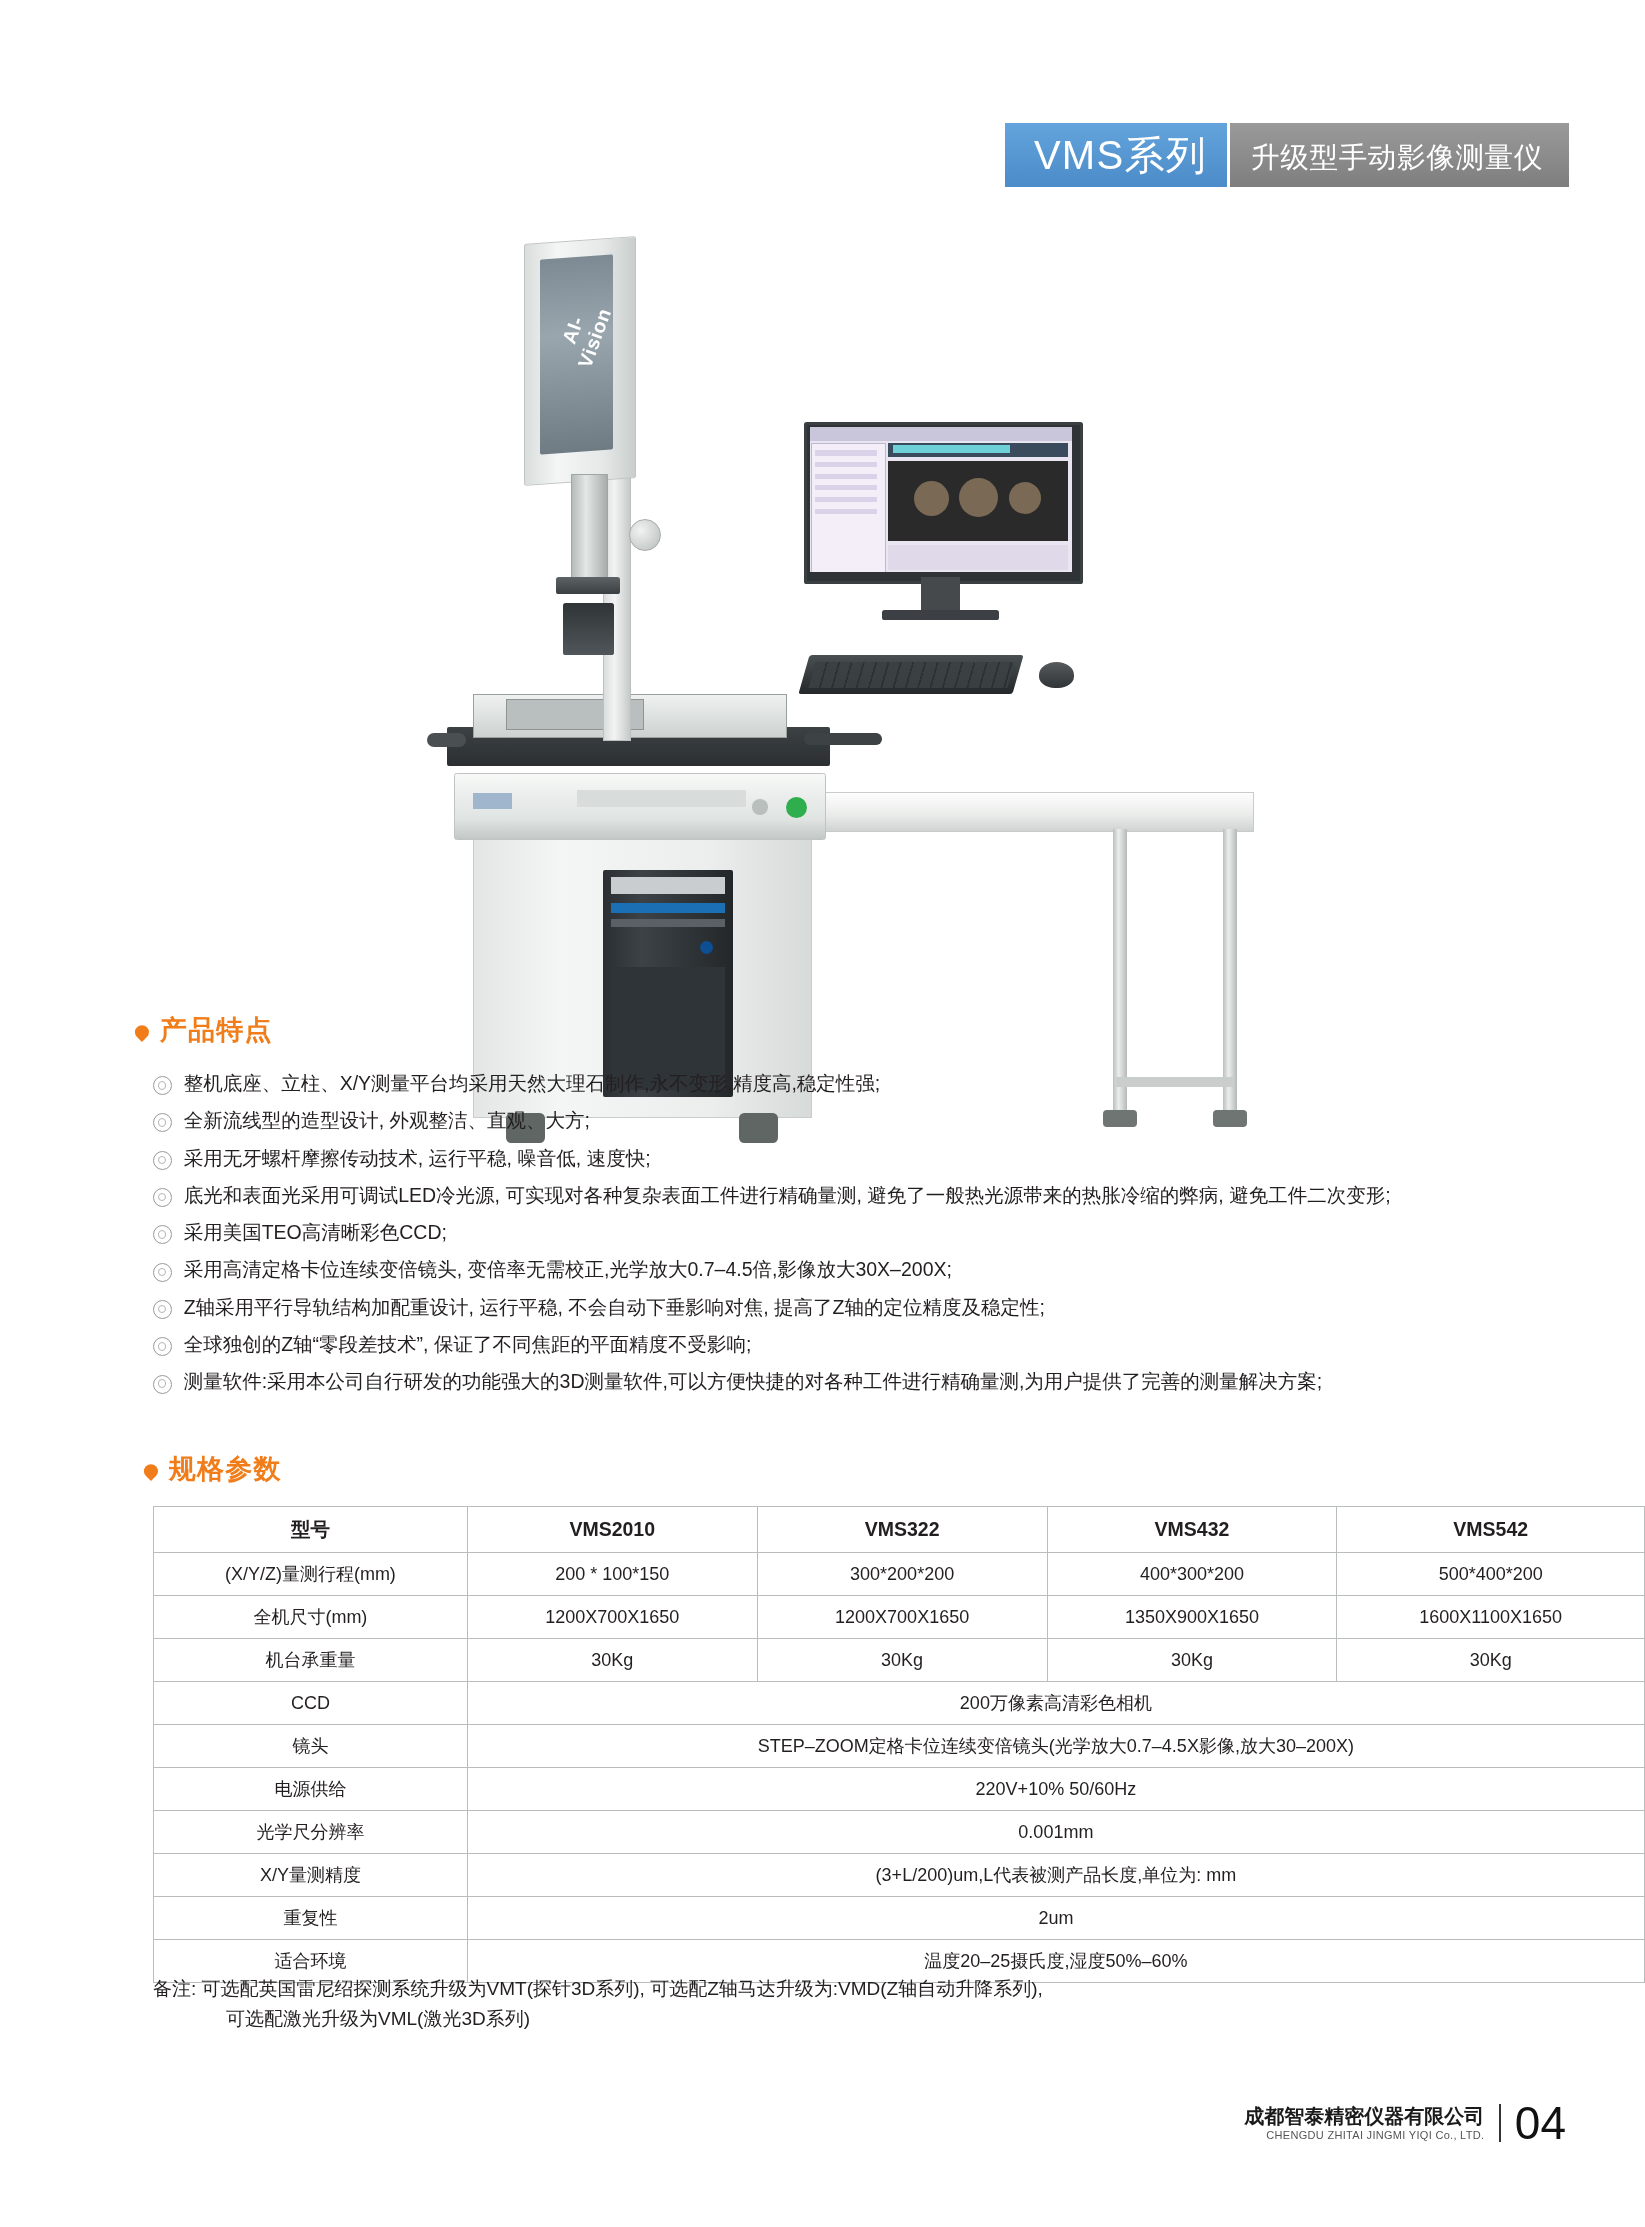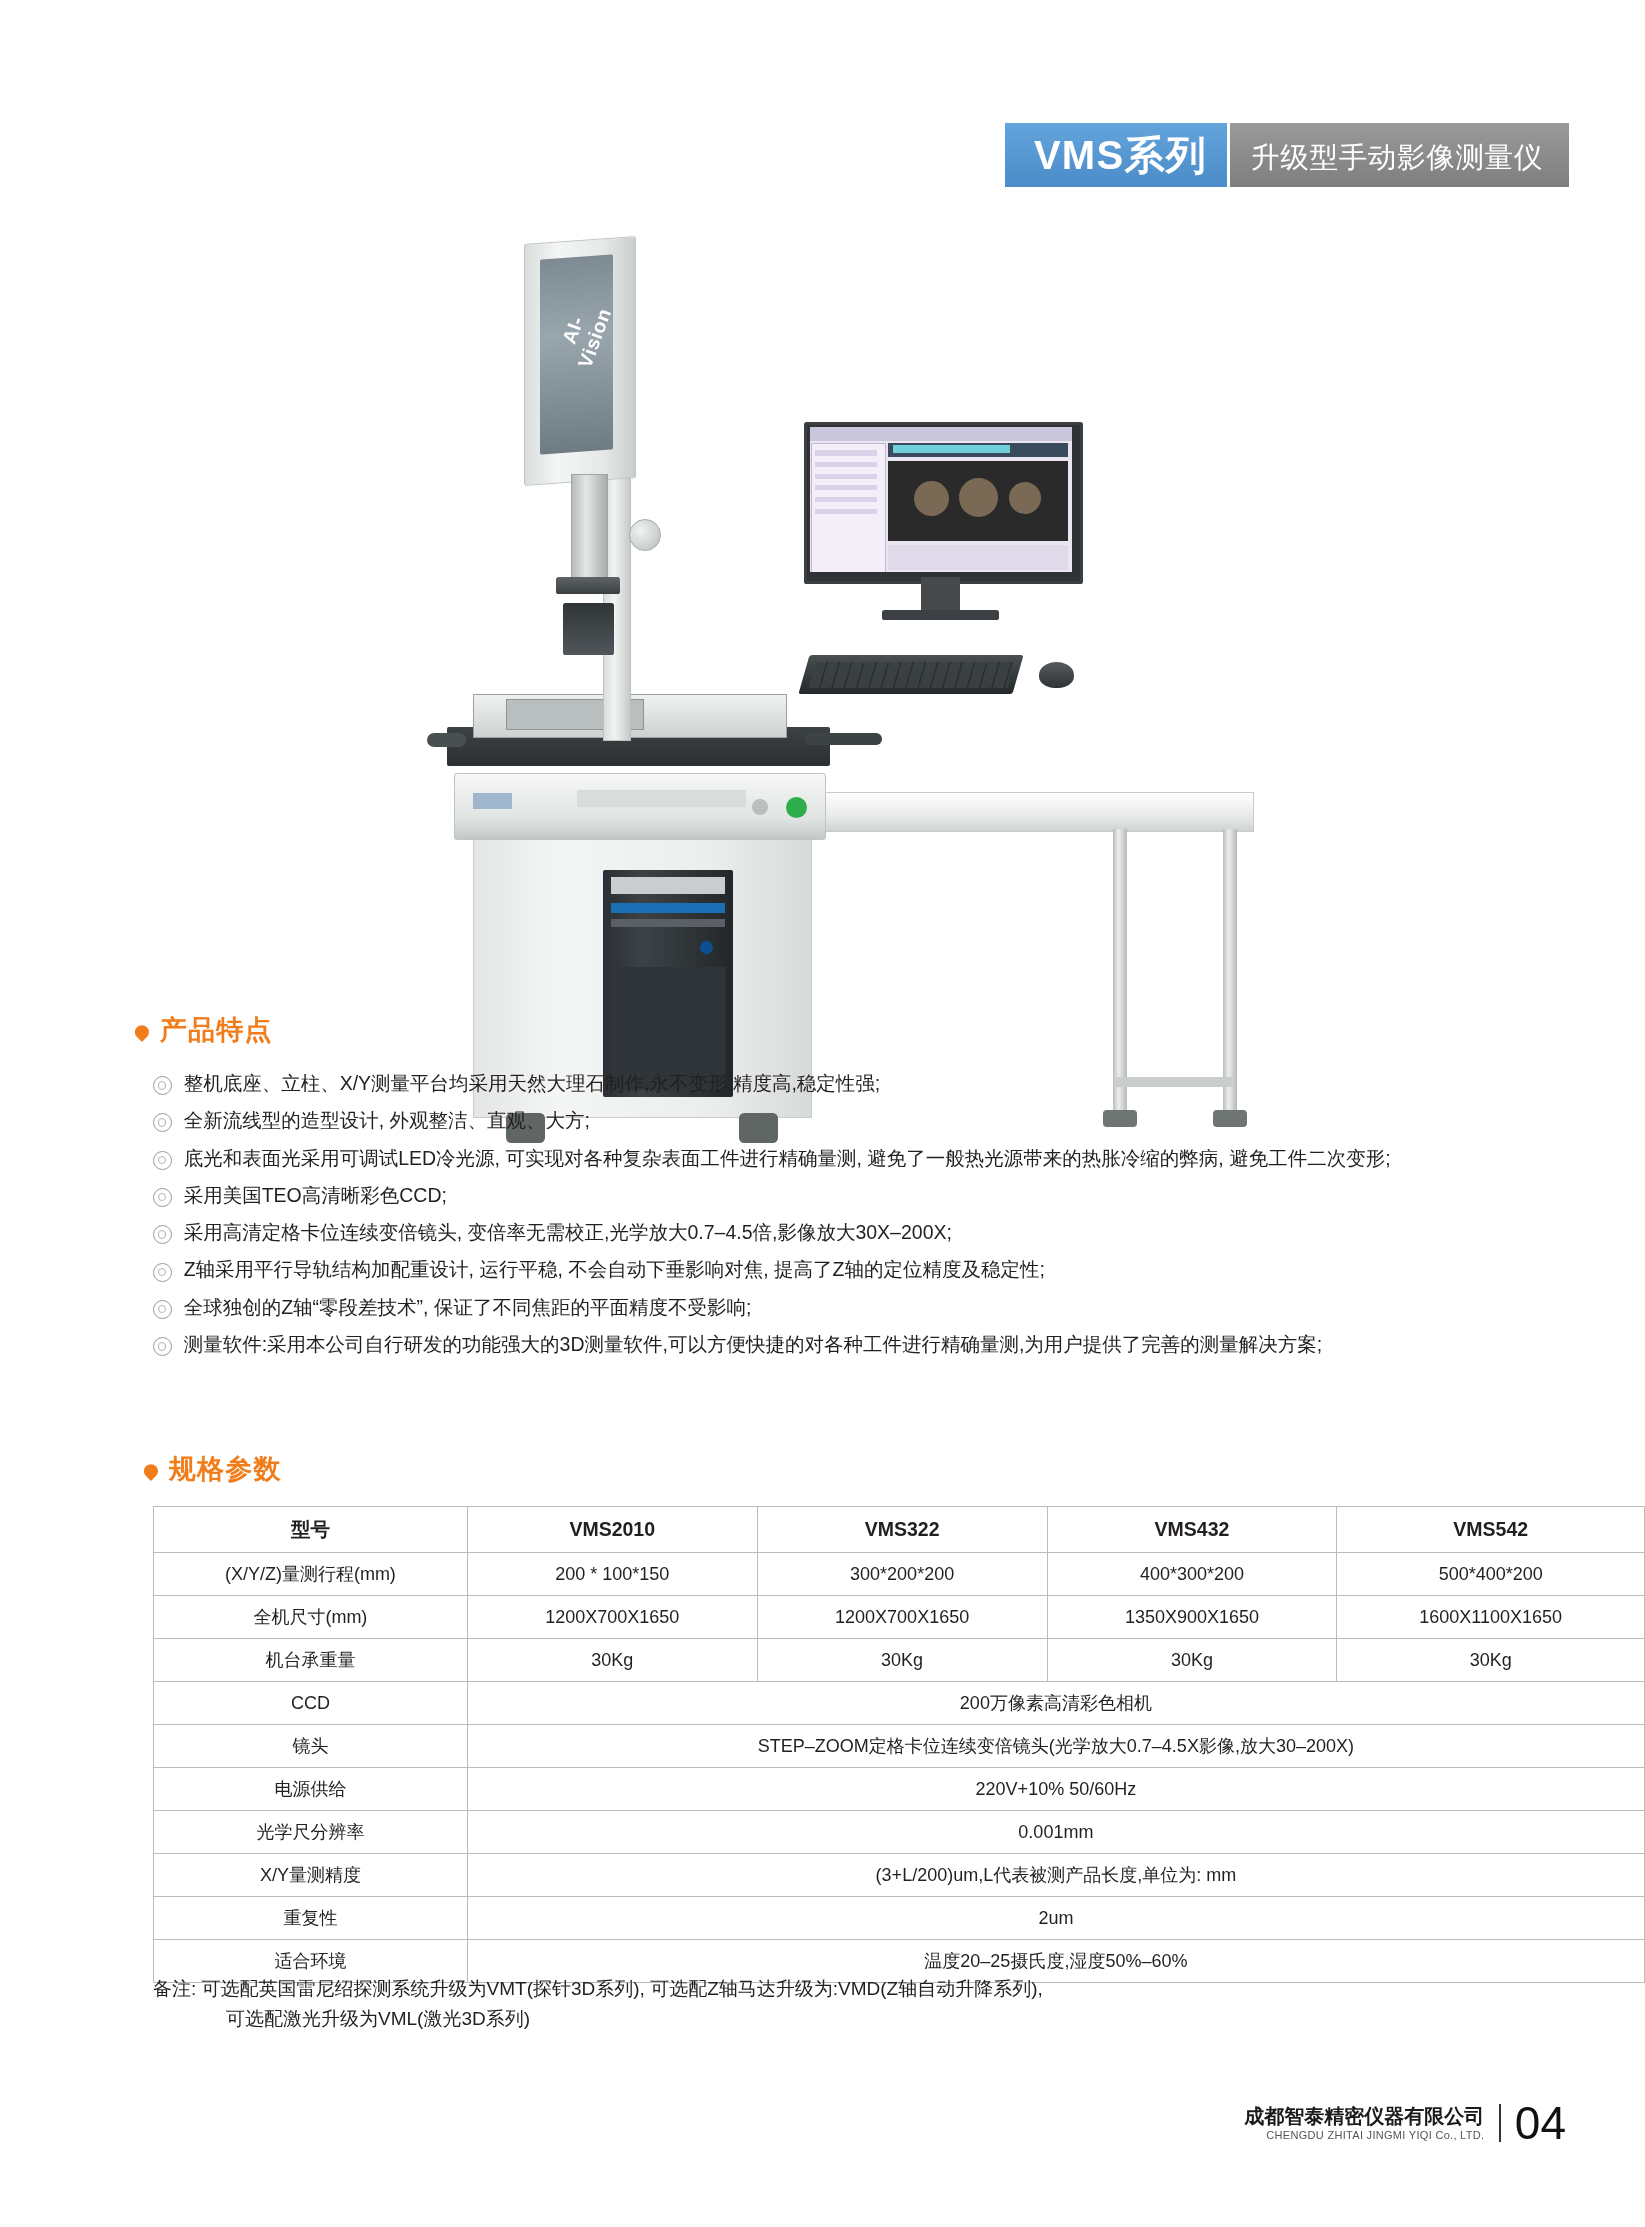--- a/index.html
+++ b/index.html
@@ -15,21 +15,21 @@
 
   
   .banner{
     position:absolute;top:123px;right:77px;
     display:flex;align-items:stretch;height:64px;
   }
   .banner-main{
     background:#5a9ad6;
     background:linear-gradient(180deg,#63a4dc 0%,#4b8cc9 100%);
     color:#ffffff;
-    font-size:40px;font-weight:bold;
+    font-size:40px;font-weight:normal;
     letter-spacing:1.3px;
     display:flex;align-items:center;
     padding:0 22px 0 28.6px;
     position:relative;
   }
   .banner-main:after{
     content:"";position:absolute;right:-0.6px;top:0;width:2.6px;height:100%;
     background:#ffffff;
   }
   .banner-sub{
@@ -336,20 +336,24 @@
     <div class="feat-row">
       <span class="feat-mark"></span>
       <span class="feat-text">整机底座、立柱、X/Y测量平台均采用天然大理石制作,永不变形,精度高,稳定性强;</span>
     </div>
     <div class="feat-row">
       <span class="feat-mark"></span>
       <span class="feat-text">全新流线型的造型设计, 外观整洁、直观、大方;</span>
     </div>
     <div class="feat-row">
       <span class="feat-mark"></span>
+      <span class="feat-text">采用无牙螺杆摩擦传动技术, 运行平稳, 噪音低, 速度快;</span>
+    </div>
+    <div class="feat-row">
+      <span class="feat-mark"></span>
       <span class="feat-text">底光和表面光采用可调试LED冷光源, 可实现对各种复杂表面工件进行精确量测, 避免了一般热光源带来的热胀冷缩的弊病, 避免工件二次变形;</span>
     </div>
     <div class="feat-row">
       <span class="feat-mark"></span>
       <span class="feat-text">采用美国TEO高清晰彩色CCD;</span>
     </div>
     <div class="feat-row">
       <span class="feat-mark"></span>
       <span class="feat-text">采用高清定格卡位连续变倍镜头,  变倍率无需校正,光学放大0.7–4.5倍,影像放大30X–200X;</span>
     </div>

